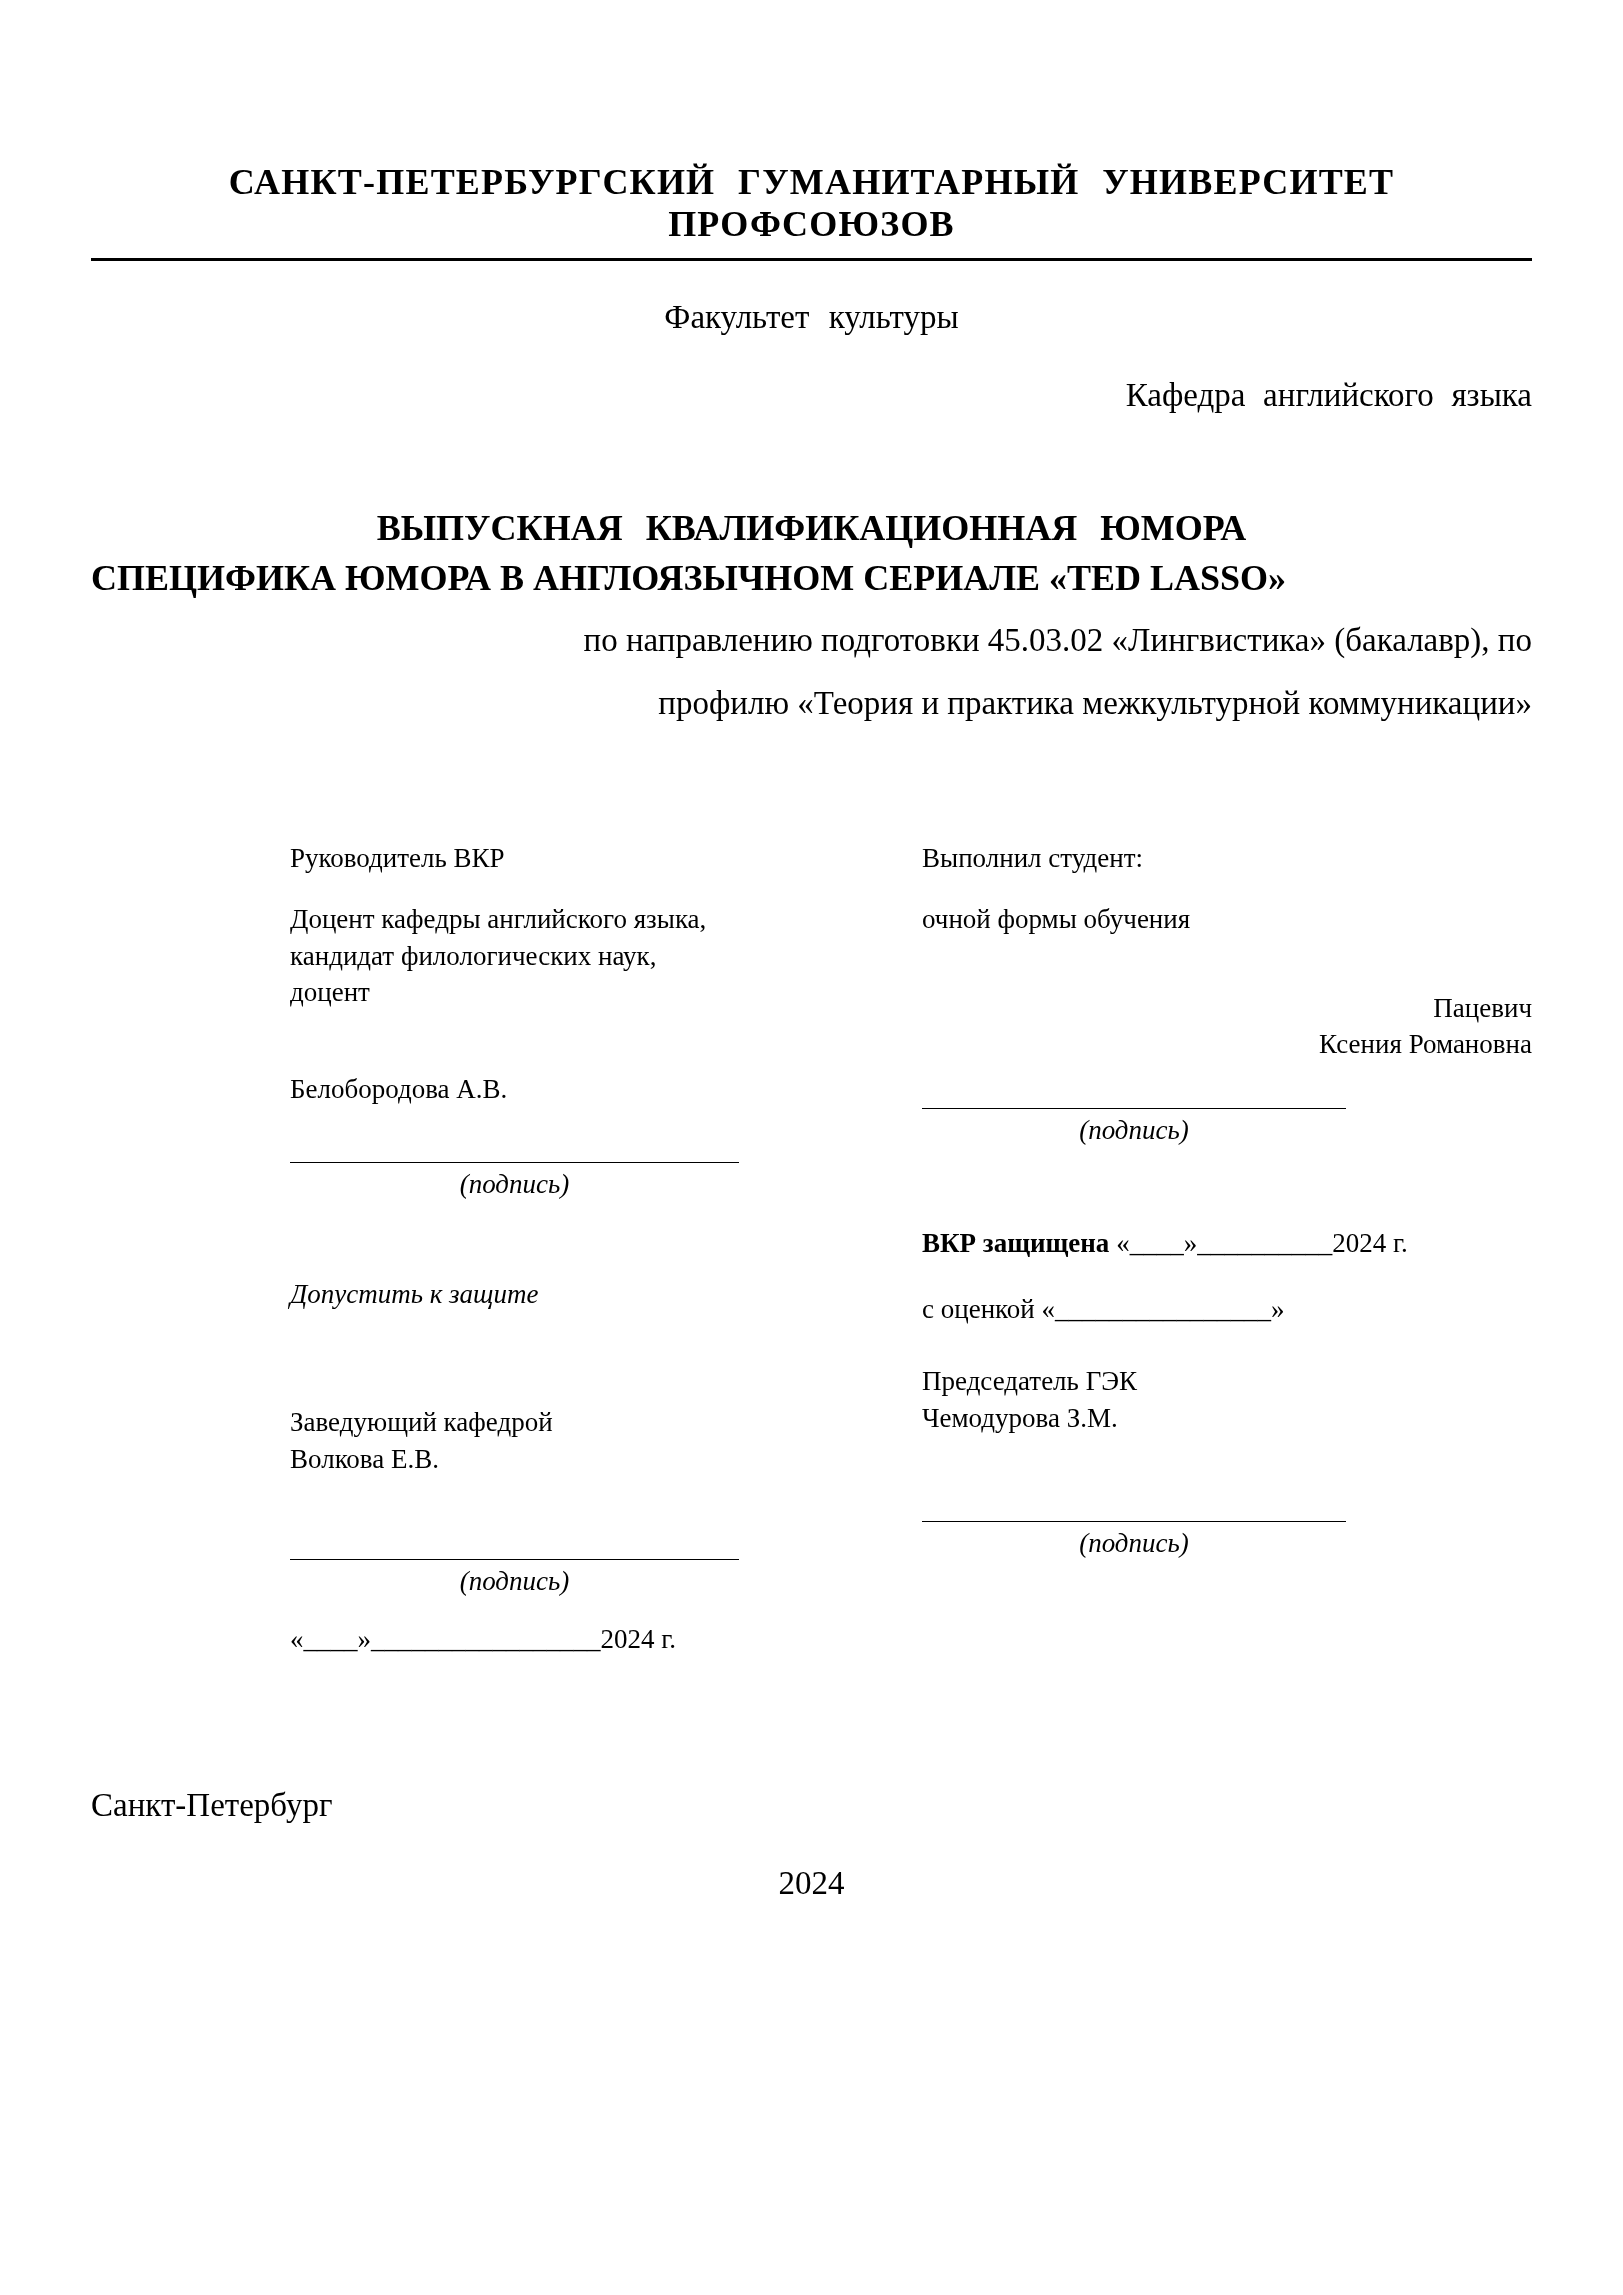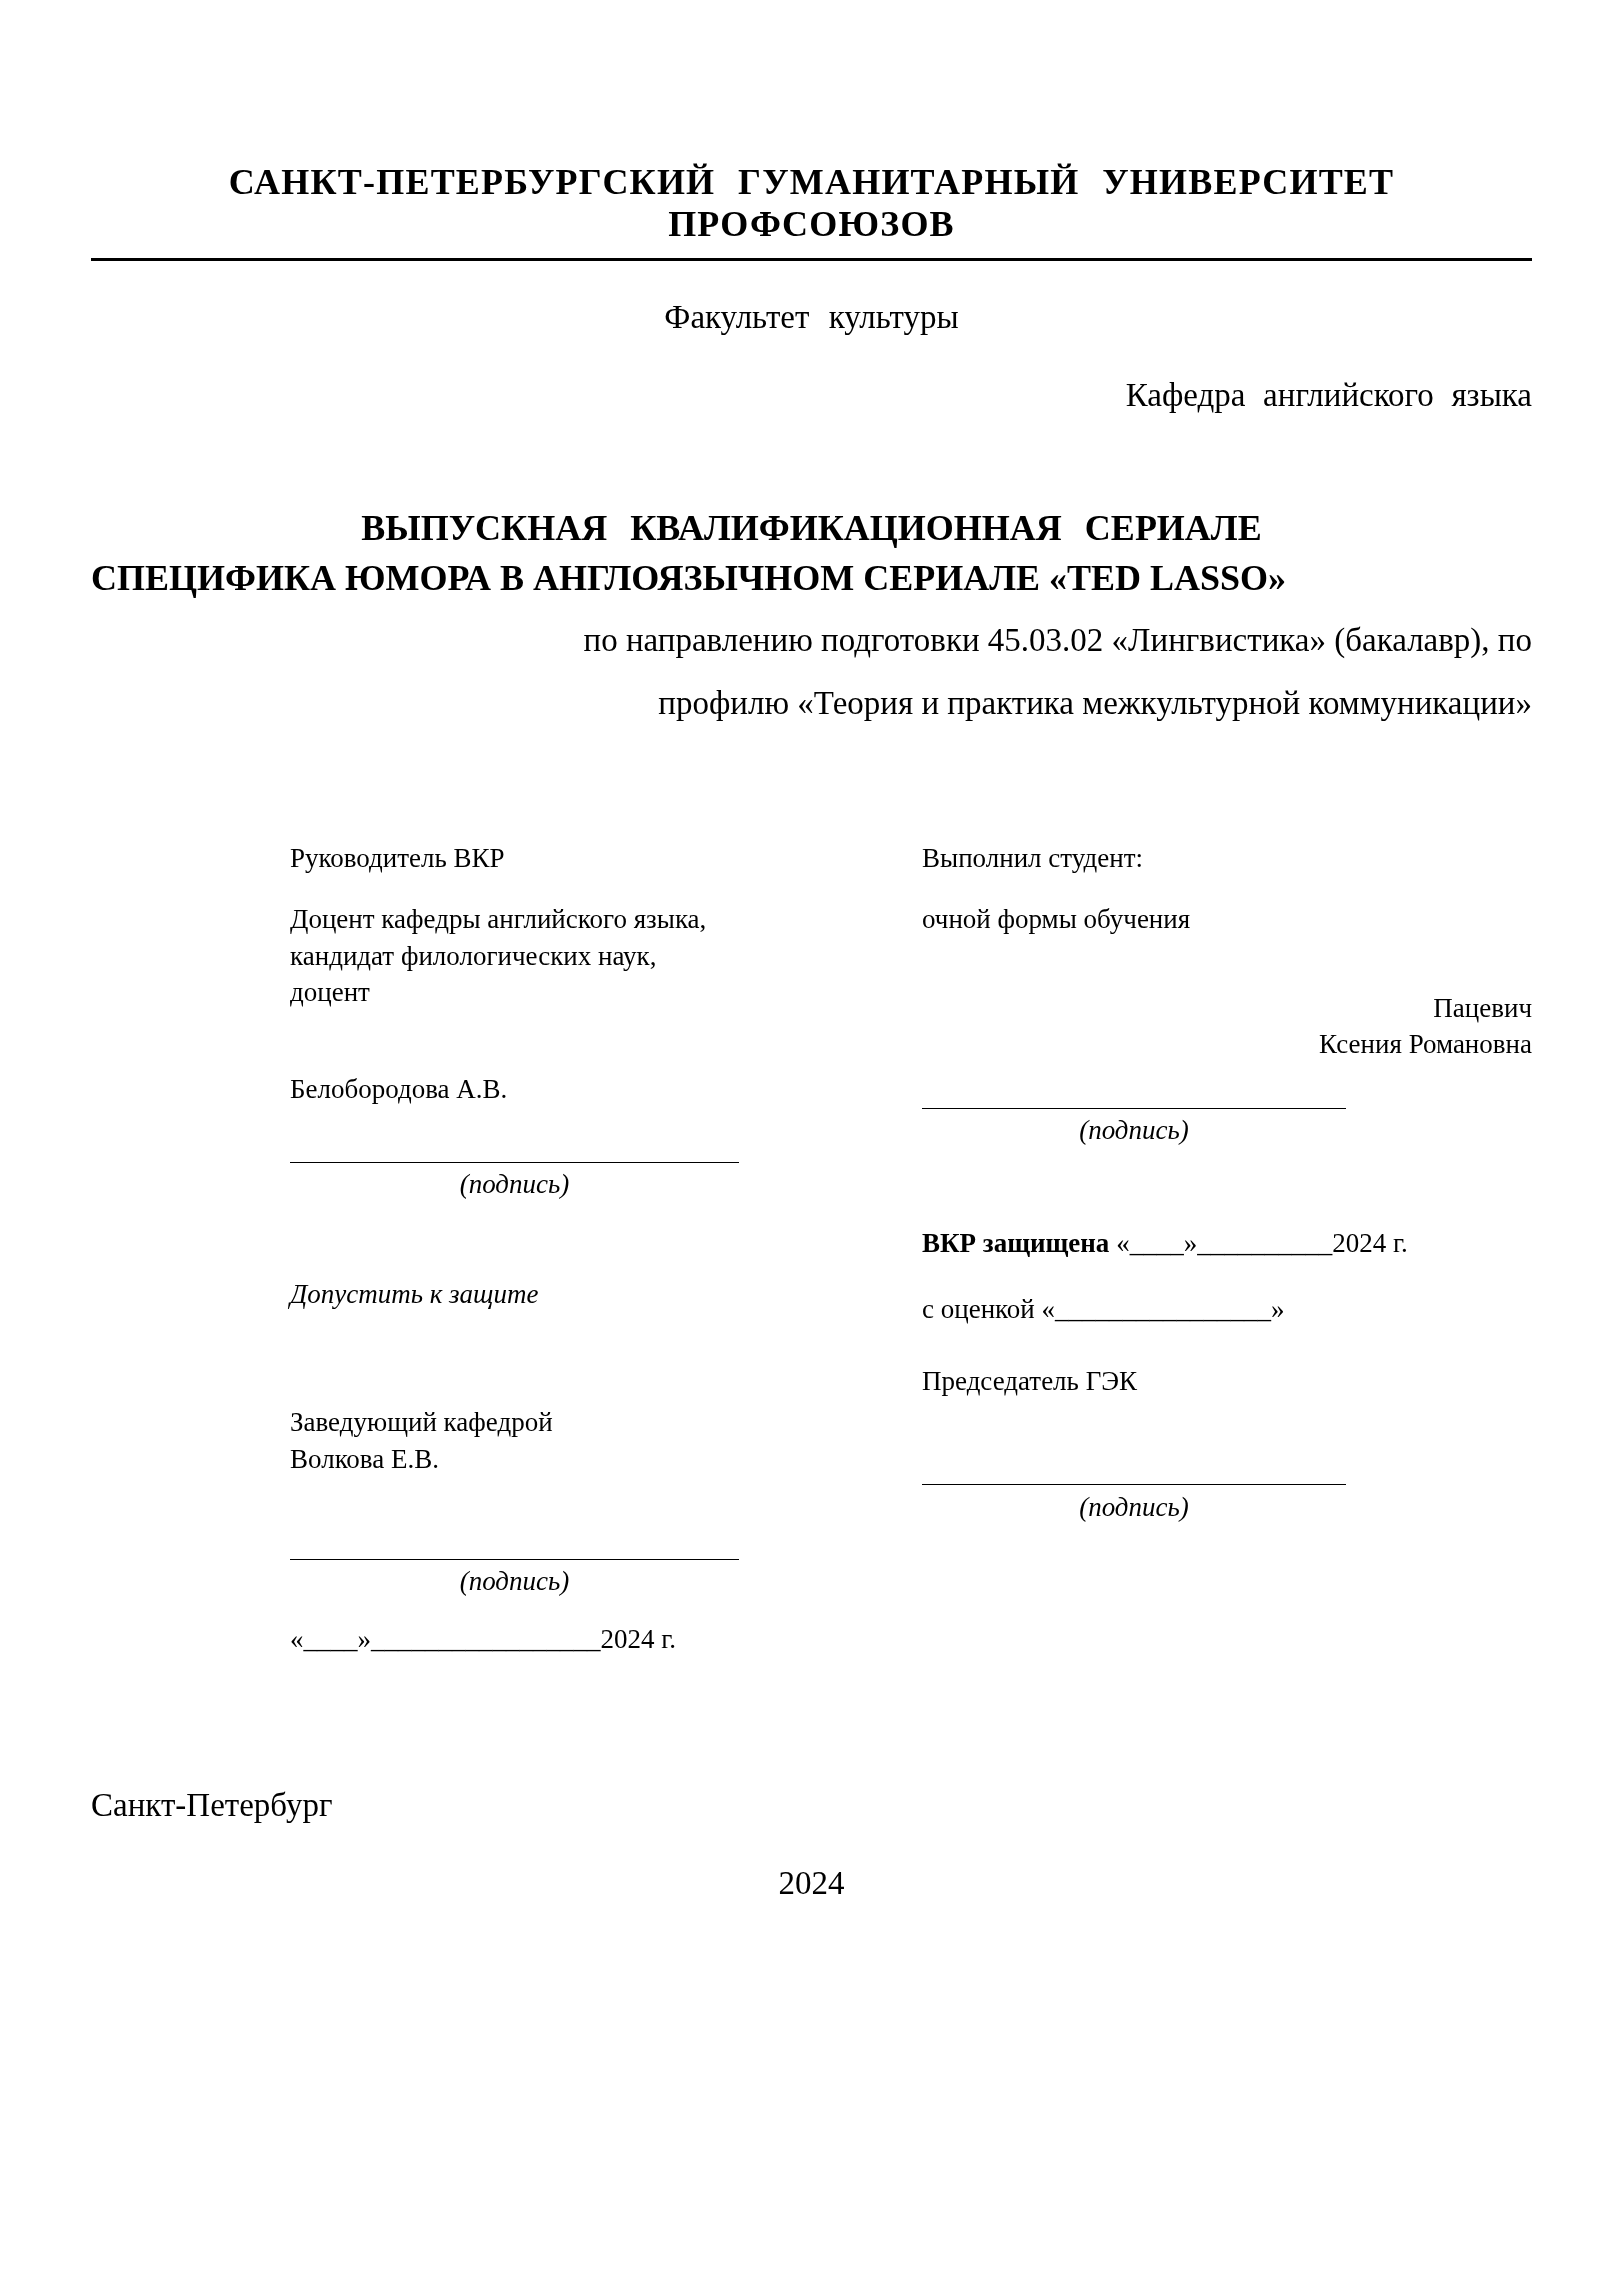--- a/index.html
+++ b/index.html
@@ -119,21 +119,21 @@
 </style>
 </head>
 <body>
 
 <div class="page">
 
   <div class="university">САНКТ-ПЕТЕРБУРГСКИЙ ГУМАНИТАРНЫЙ УНИВЕРСИТЕТ ПРОФСОЮЗОВ</div>
   <div class="faculty">Факультет культуры</div>
   <div class="department">Кафедра английского языка</div>
 
-  <div class="work-type">ВЫПУСКНАЯ КВАЛИФИКАЦИОННАЯ СЕРИАЛЕ</div>
+  <div class="work-type">ВЫПУСКНАЯ КВАЛИФИКАЦИОННАЯ ЮМОРА</div>
   <div class="thesis-title">СПЕЦИФИКА ЮМОРА В АНГЛОЯЗЫЧНОМ СЕРИАЛЕ «TED LASSO»</div>
   <div class="program-line">по направлению подготовки 45.03.02 «Лингвистика» (бакалавр), по</div>
   <div class="program-line">профилю «Теория и практика межкультурной коммуникации»</div>
 
   <div class="cols">
 
     <div class="col-left">
       <div>Руководитель ВКР</div>
 
       <div class="supervisor-position block-lines">
@@ -177,20 +177,21 @@
 
       <div class="defended-line">
         <span class="defended-bold">ВКР защищена</span>
         <span>«____»__________2024 г.</span>
       </div>
 
       <div class="grade-line">с оценкой «________________»</div>
 
       <div class="chair-block block-lines">
         <div>Председатель ГЭК</div>
+        <div>Чемодурова З.М.</div>
       </div>
 
       <div class="sig-line right-w right-sig-2"></div>
       <div class="sig-caption right-w">(подпись)</div>
     </div>
 
   </div>
 
   <div class="city">Санкт-Петербург</div>
   <div class="year">2024</div>

